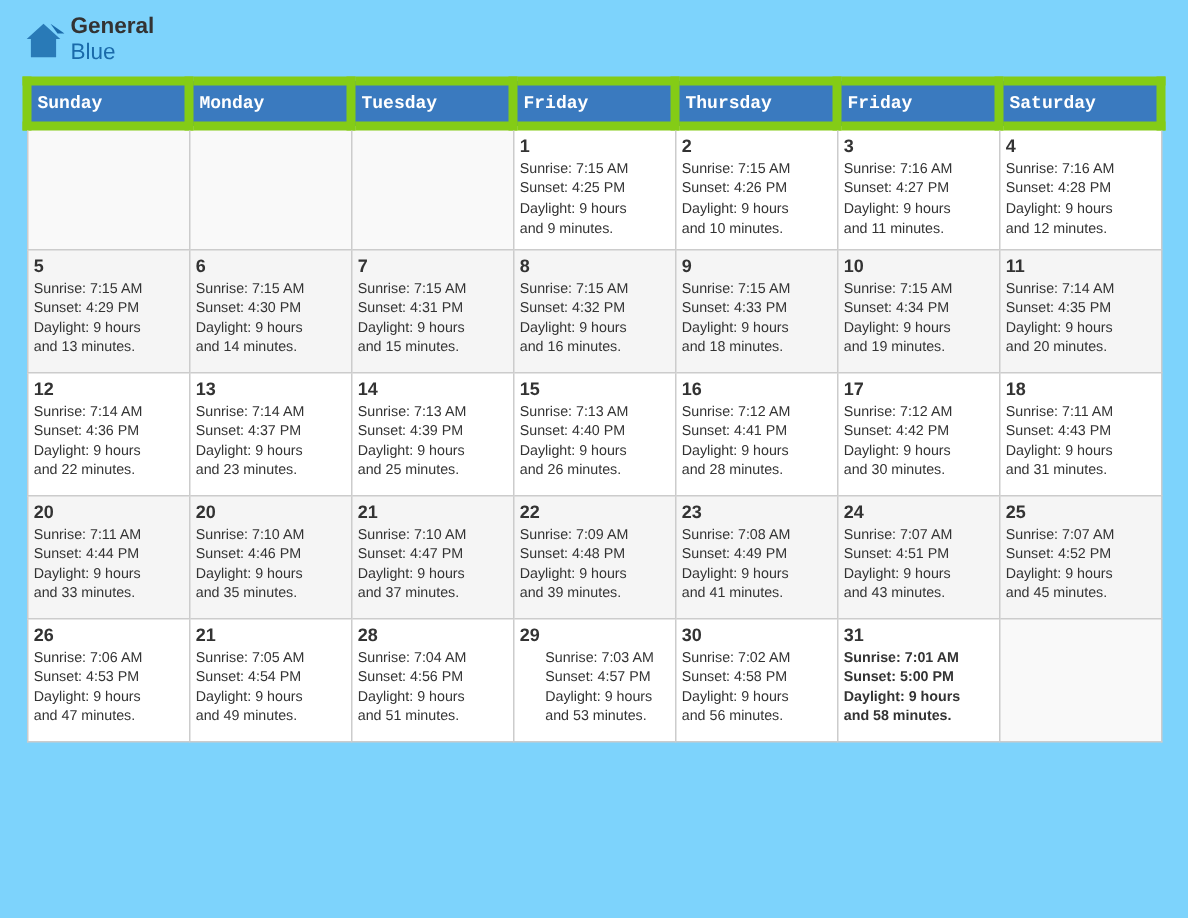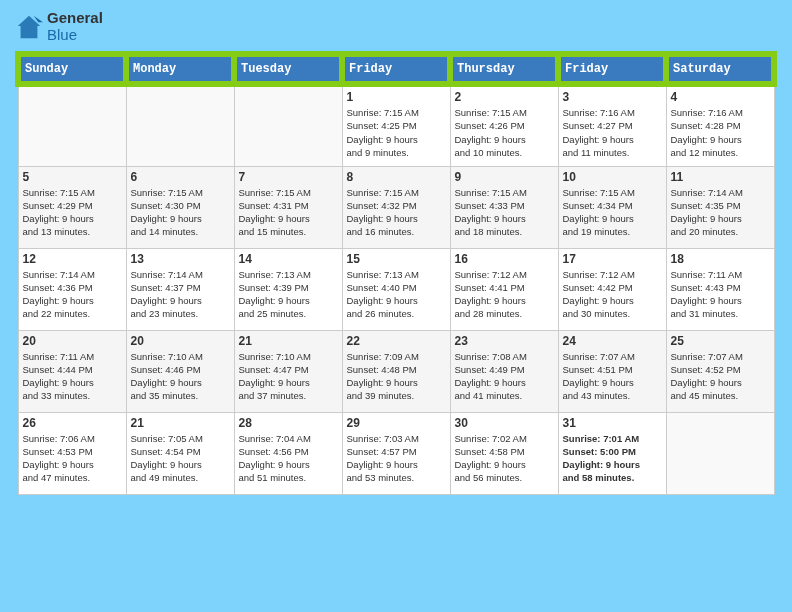--- a/index.html
+++ b/index.html
@@ -332,21 +332,21 @@
           </td>
           <td>
             <div class="day-num">28</div>
             <div class="day-info" style="white-space: pre-line;">Sunrise: 7:04 AM
 Sunset: 4:56 PM
 Daylight: 9 hours
 and 51 minutes.</div>
           </td>
           <td>
             <div class="day-num">29</div>
-            <div class="day-info" style="white-space: pre-line;">Sunrise: 7:03 AM
+            <div class="day-info" style="white-space: pre-line; margin-left: 17px;">Sunrise: 7:03 AM
 Sunset: 4:57 PM
 Daylight: 9 hours
 and 53 minutes.</div>
           </td>
           <td>
             <div class="day-num">30</div>
             <div class="day-info" style="white-space: pre-line;">Sunrise: 7:02 AM
 Sunset: 4:58 PM
 Daylight: 9 hours
 and 56 minutes.</div>

